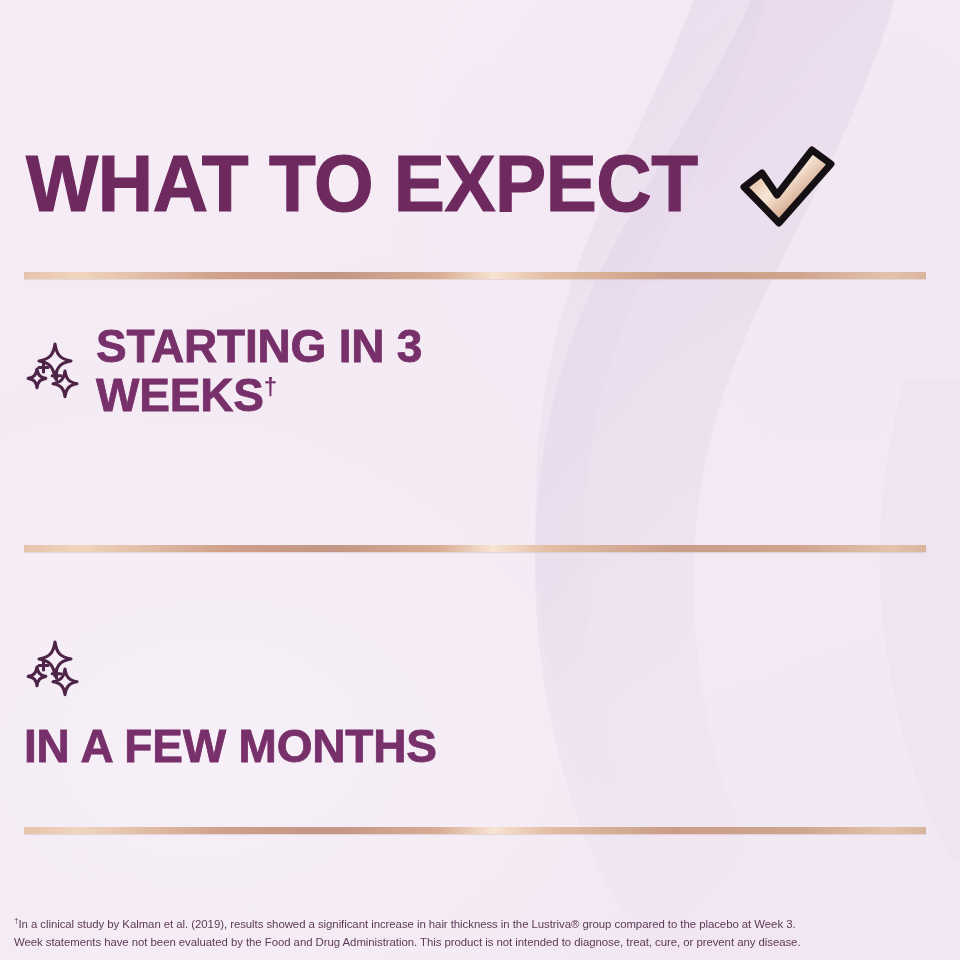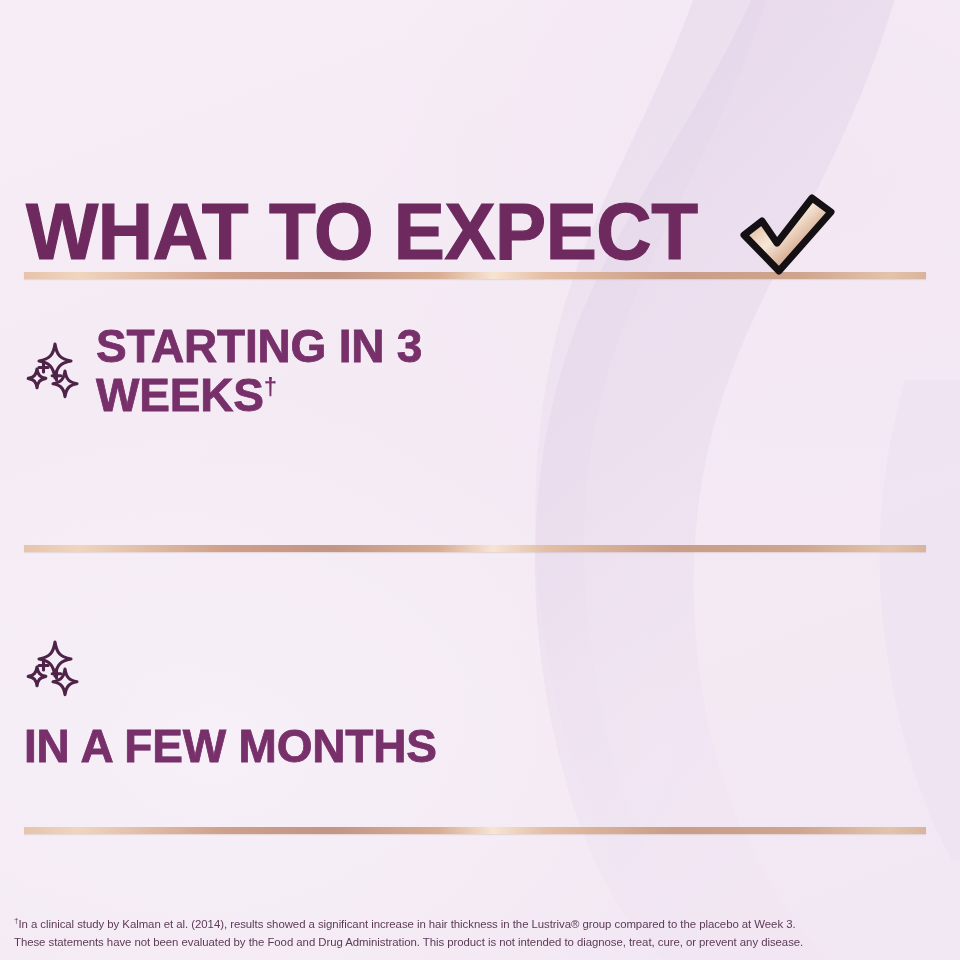--- a/index.html
+++ b/index.html
@@ -36,21 +36,20 @@
   
   .title-row {
     position: absolute;
     left: 26px;
     top: 136px;
     width: 908px;
     height: 96px;
     display: flex;
     align-items: center;
     z-index: 3;
-    margin-top: 48px;
   }
   .title-text {
     font-family: "Liberation Sans Narrow", "Liberation Sans", sans-serif;
     font-weight: bold;
     font-size: 79px;
     line-height: 0.96;
     letter-spacing: -0.5px;
     color: #6e2a5f;
     transform: scaleX(0.97);
     transform-origin: left center;
@@ -238,17 +237,17 @@
           <path d="M28.2 37.8 L36.8 37.8"></path>
         </g>
       </svg>
     </div>
     <div class="head-cell">
       <div class="section-head"><span>IN A FEW MONTHS</span><span class="dagger"></span></div>
     </div>
   </div>
 
   <div class="footnotes">
-    <div class="footnote-line"><sup>†</sup><span>In a clinical study by Kalman et al. (2014), results showed a significant increase in hair thickness in the Lustriva® group compared to the placebo at Week 3.</span></div>
-    <div class="footnote-line">These statements have not been evaluated by the Food and Drug Administration. This product is not intended to diagnose, treat, cure, or prevent any disease.</div>
+    <div class="footnote-line"><sup>†</sup><span>In a clinical study by Kalman et al. (2019), results showed a significant increase in hair thickness in the Lustriva® group compared to the placebo at Week 3.</span></div>
+    <div class="footnote-line">Week statements have not been evaluated by the Food and Drug Administration. This product is not intended to diagnose, treat, cure, or prevent any disease.</div>
   </div>
 
 </div>
 
 </body></html>

